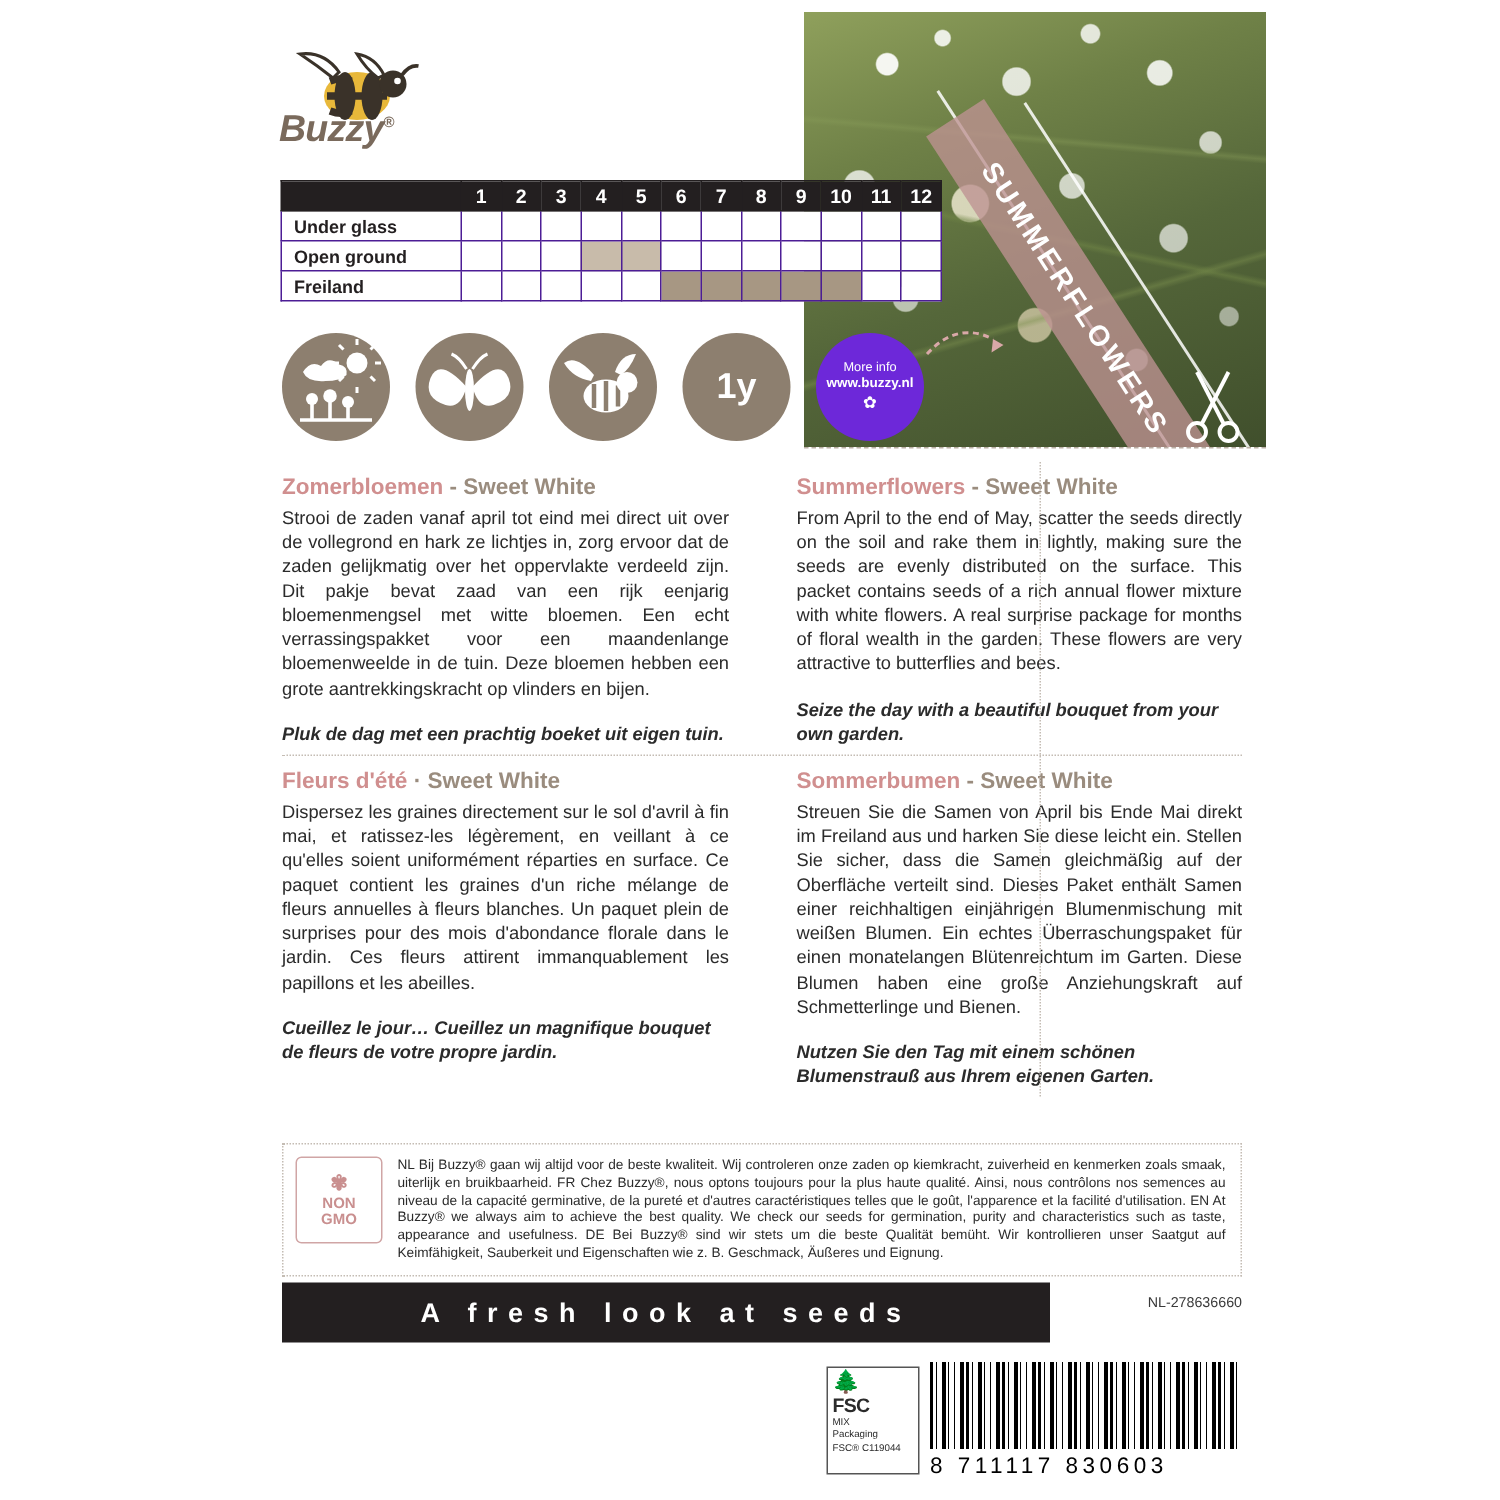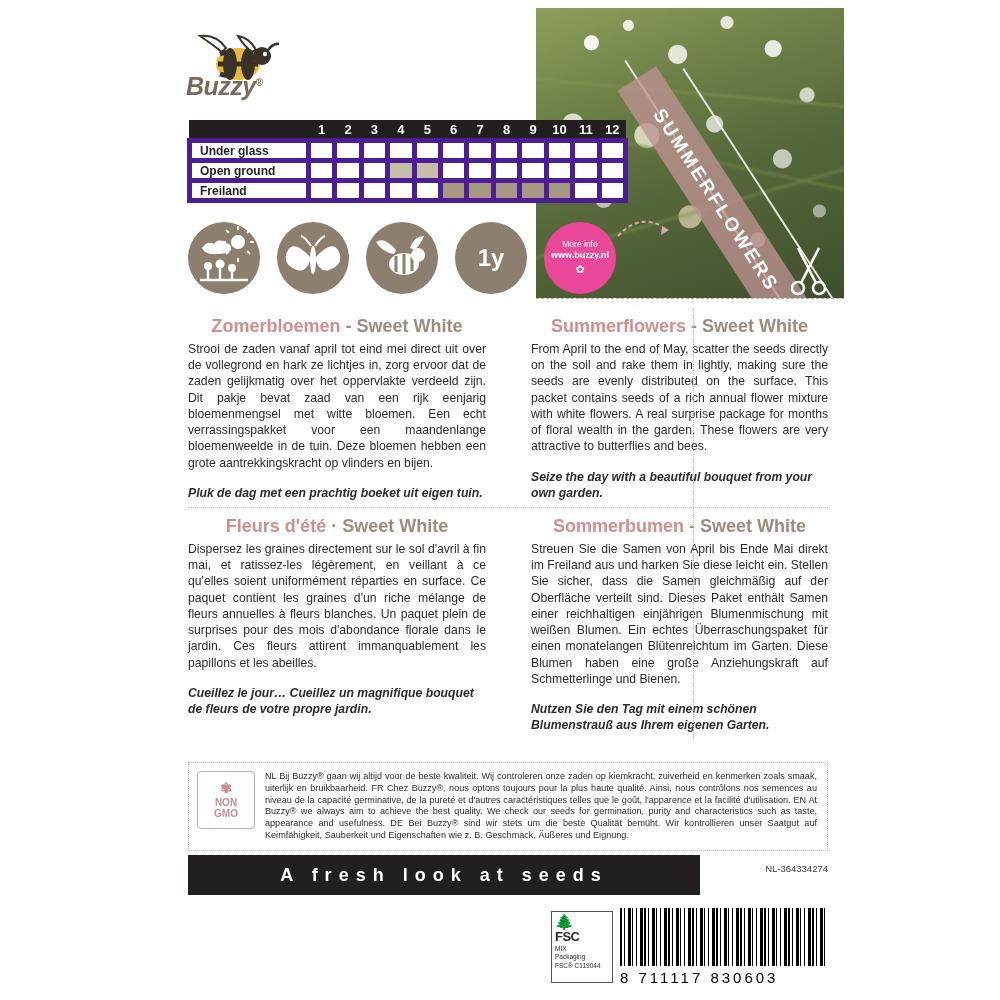--- a/index.html
+++ b/index.html
@@ -113,21 +113,21 @@
 
   
   .cal {
     position: absolute;
     left: 187px; top: 120px;
     width: 441px;
     border-collapse: collapse;
     font-size: 12px;
   }
   .cal th, .cal td {
-    border: 5px solid #4c1d95;
+    border: 1px solid #4c1d95;
     height: 20px;
     padding: 0;
     text-align: center;
   }
   .cal thead th {
     background: #231f20;
     color: #ffffff;
     font-size: 13px;
     font-weight: bold;
     width: 26px;
@@ -168,21 +168,21 @@
     justify-content: center;
   }
   .icon-circle .yr {
     color: #ffffff;
     font-size: 24px;
     font-weight: bold;
   }
   .icon-info {
     width: 72px; height: 72px;
     border-radius: 50%;
-    background: #ec4899;
+    background: #6d28d9;
     color: #ffffff;
     font-size: 8.5px;
     line-height: 1.25;
     text-align: center;
     display: flex;
     flex-direction: column;
     align-items: center;
     justify-content: center;
     position: relative;
   }
@@ -218,25 +218,24 @@
     position: relative;
     display: flex;
     gap: 0;
   }
   .col {
     width: 320px;
     padding: 8px 22px 6px 0;
   }
   .col.right { padding-left: 23px; padding-right: 0; }
   .lang-title {
-    font-size: 18px;
+    font-size: 15px;
     font-weight: bold;
     color: #d08f8f;
     margin: 0 0 4px 0;
-    text-align: center;
   }
   .lang-title .variety {
     color: #9a8c7e;
     font-weight: bold;
   }
   .body-text {
     font-size: 12.2px;
     line-height: 1.33;
     color: #2b2b2b;
     text-align: justify;
@@ -555,21 +554,21 @@
       <span class="flower">✾</span>
       <span>NON</span>
       <span>GMO</span>
     </div>
     <div class="legal-text">NL Bij Buzzy® gaan wij altijd voor de beste kwaliteit. Wij controleren onze zaden op kiemkracht, zuiverheid en kenmerken zoals smaak, uiterlijk en bruikbaarheid. FR Chez Buzzy®, nous optons toujours pour la plus haute qualité. Ainsi, nous contrôlons nos semences au niveau de la capacité germinative, de la pureté et d'autres caractéristiques telles que le goût, l'apparence et la facilité d'utilisation. EN At Buzzy® we always aim to achieve the best quality. We check our seeds for germination, purity and characteristics such as taste, appearance and usefulness. DE Bei Buzzy® sind wir stets um die beste Qualität bemüht. Wir kontrollieren unser Saatgut auf Keimfähigkeit, Sauberkeit und Eigenschaften wie z. B. Geschmack, Äußeres und Eignung.</div>
   </div>
 
   <div class="footline">
     <span>Tuinplus bv · P.O.Box 95 · 8440 AB Heerenveen – the Netherlands</span>
     <span class="mid">- www.buzzy.nl -</span>
-    <span>NL-364334274</span>
+    <span>NL-278636660</span>
   </div>
 
   <div class="banner">
     <span>A fresh look at seeds</span>
   </div>
 
   <div class="fsc">
     <div class="tree">🌲</div>
     <div class="mark">FSC</div>
     <div>MIX</div>

